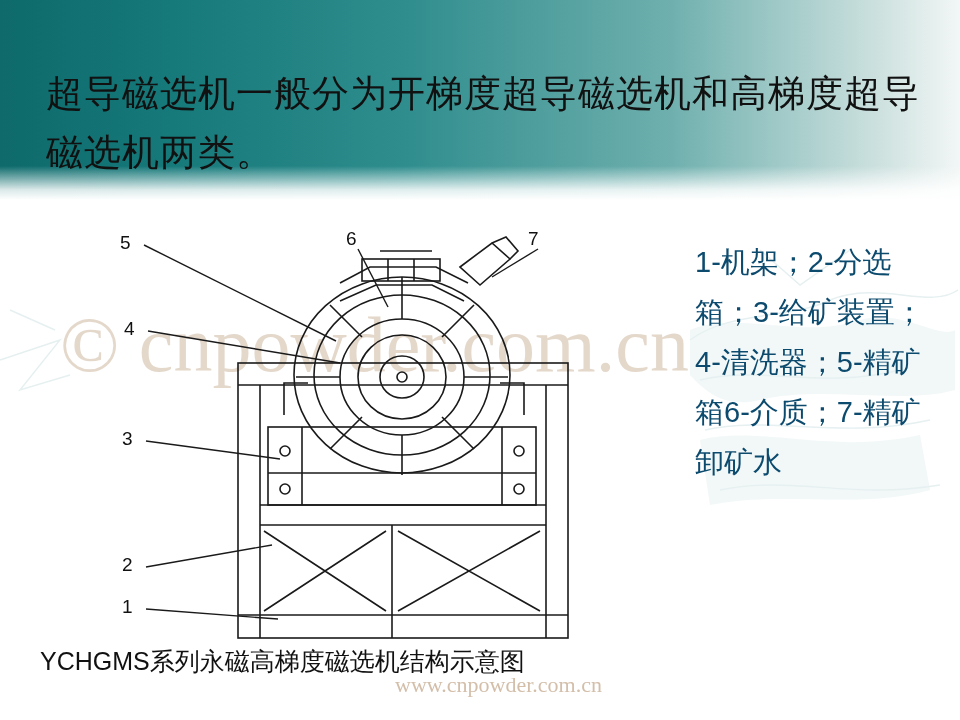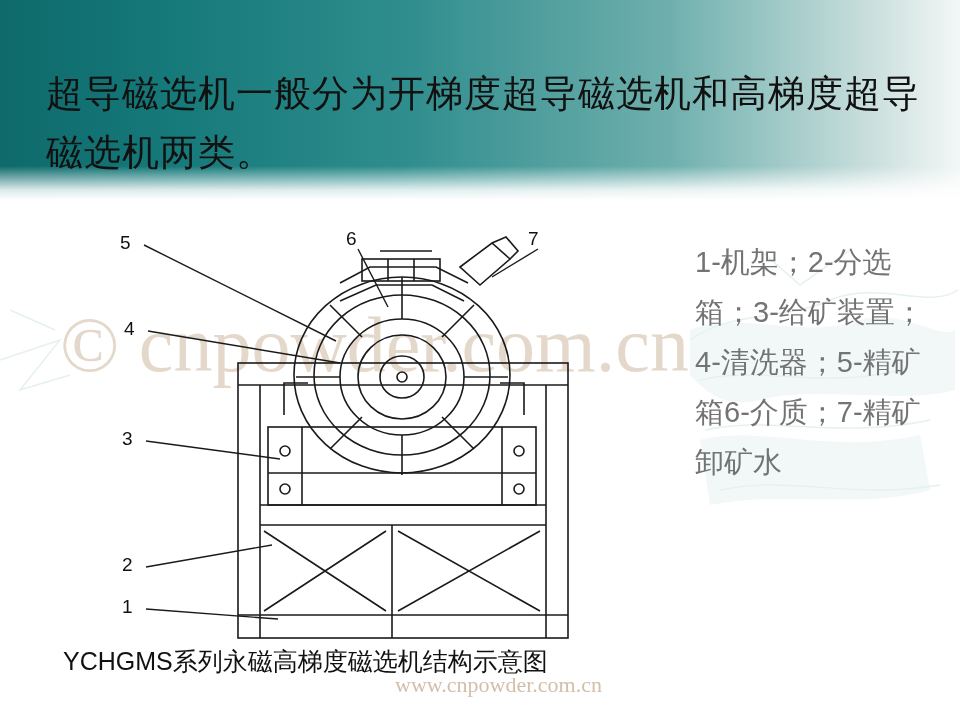--- a/index.html
+++ b/index.html
@@ -91,31 +91,30 @@
     display: block;
   }
   .caption {
     position: absolute;
     left: 40px;
     top: 645px;
     font-size: 25px;
     color: #111111;
     font-family: "Liberation Sans", sans-serif;
     white-space: nowrap;
-    margin-left: 23px;
   }
   
   .legend {
     position: absolute;
     left: 695px;
     top: 238px;
     width: 250px;
     font-size: 29px;
     line-height: 1.72;
-    color: #737373;
+    color: #0c4a6e;
     font-family: "Liberation Sans", sans-serif;
     white-space: pre-wrap;
   }
 </style>
 </head>
 <body>
 
 <div class="slide">
 
   <div class="header-band">

